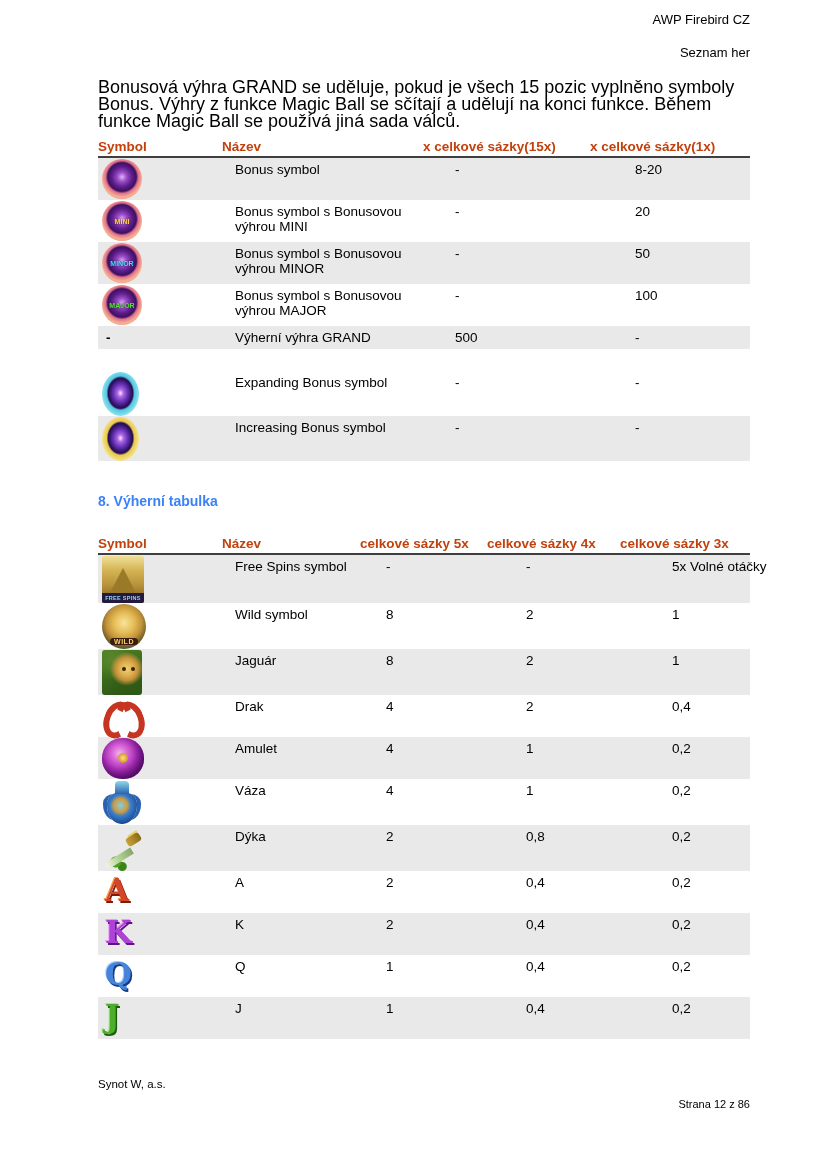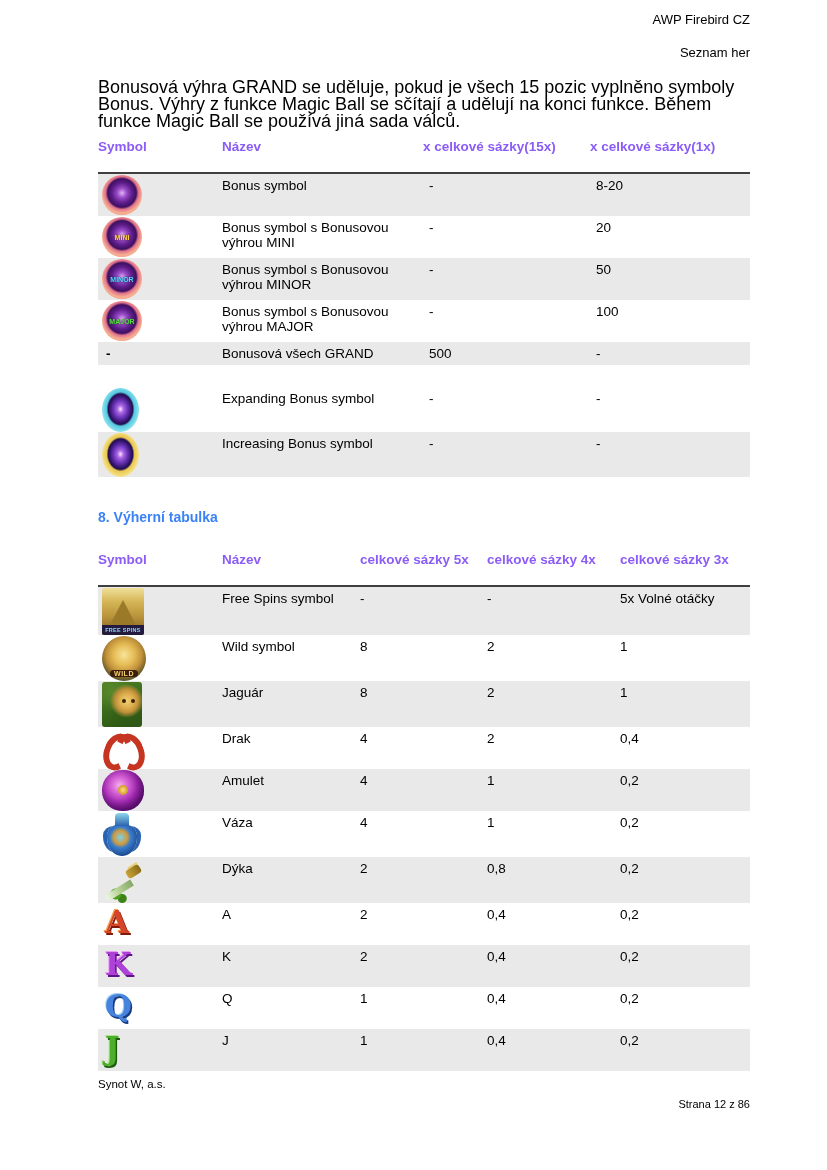--- a/index.html
+++ b/index.html
@@ -11,23 +11,23 @@
   .page{position:absolute;left:98px;top:0;width:652px;}
 
   
   .doc-header{margin-top:12px;text-align:right;font-size:13px;color:#000;}
   .doc-header .line2{margin-top:18px;}
 
   
   .intro{margin-top:19px;font-size:18px;line-height:17px;color:#000;width:648px;}
 
   
-  .t-head{display:grid;font-weight:bold;font-size:13.5px;color:#8b5cf6;
-          border-bottom:2px solid #3f3f3f;padding-bottom:18px;align-items:end;}
-  .t-row{display:grid;font-size:13.5px;color:#000;}
+  .t-head{display:grid;font-weight:bold;font-size:13.5px;color:#c2410c;
+          border-bottom:2px solid #3f3f3f;padding-bottom:2px;align-items:end;}
+  .t-row{display:grid;font-size:13.5px;color:#000;gap:13px;}
   .cell{padding-top:4px;}
   .sym-cell{padding:1px 0 0 4px;}
   .val{padding-left:6px;}
 
   
   .t1{margin-top:9px;}
   .t1 .t-head,.t1 .t-row{grid-template-columns:124px 201px 167px 160px;}
   .t1-rows > .t-row{min-height:42px;}
   .t1-rows > .t-row:nth-child(5){min-height:23px;}
   .t1-rows > .t-row:nth-child(6){min-height:22px;}
@@ -185,21 +185,21 @@
         <div class="t-row">
           <div class="cell sym-cell"><div class="sym icon-bonus-orb-major"><span class="sym-label">MAJOR</span></div></div>
           <div class="cell name">Bonus symbol s Bonusovou výhrou MAJOR</div>
           <div class="cell val">-</div>
           <div class="cell val">100</div>
         </div>
         <div class="t-row">
           <div class="cell sym-cell">
             <div class="dash-sym">-</div>
           </div>
-          <div class="cell name">Bonusová všech GRAND</div>
+          <div class="cell name">Výherní výhra GRAND</div>
           <div class="cell val">500</div>
           <div class="cell val">-</div>
         </div>
         <div class="t-row">
           <div class="cell sym-cell"></div>
           <div class="cell name"></div>
           <div class="cell val"></div>
           <div class="cell val"></div>
         </div>
         <div class="t-row">

